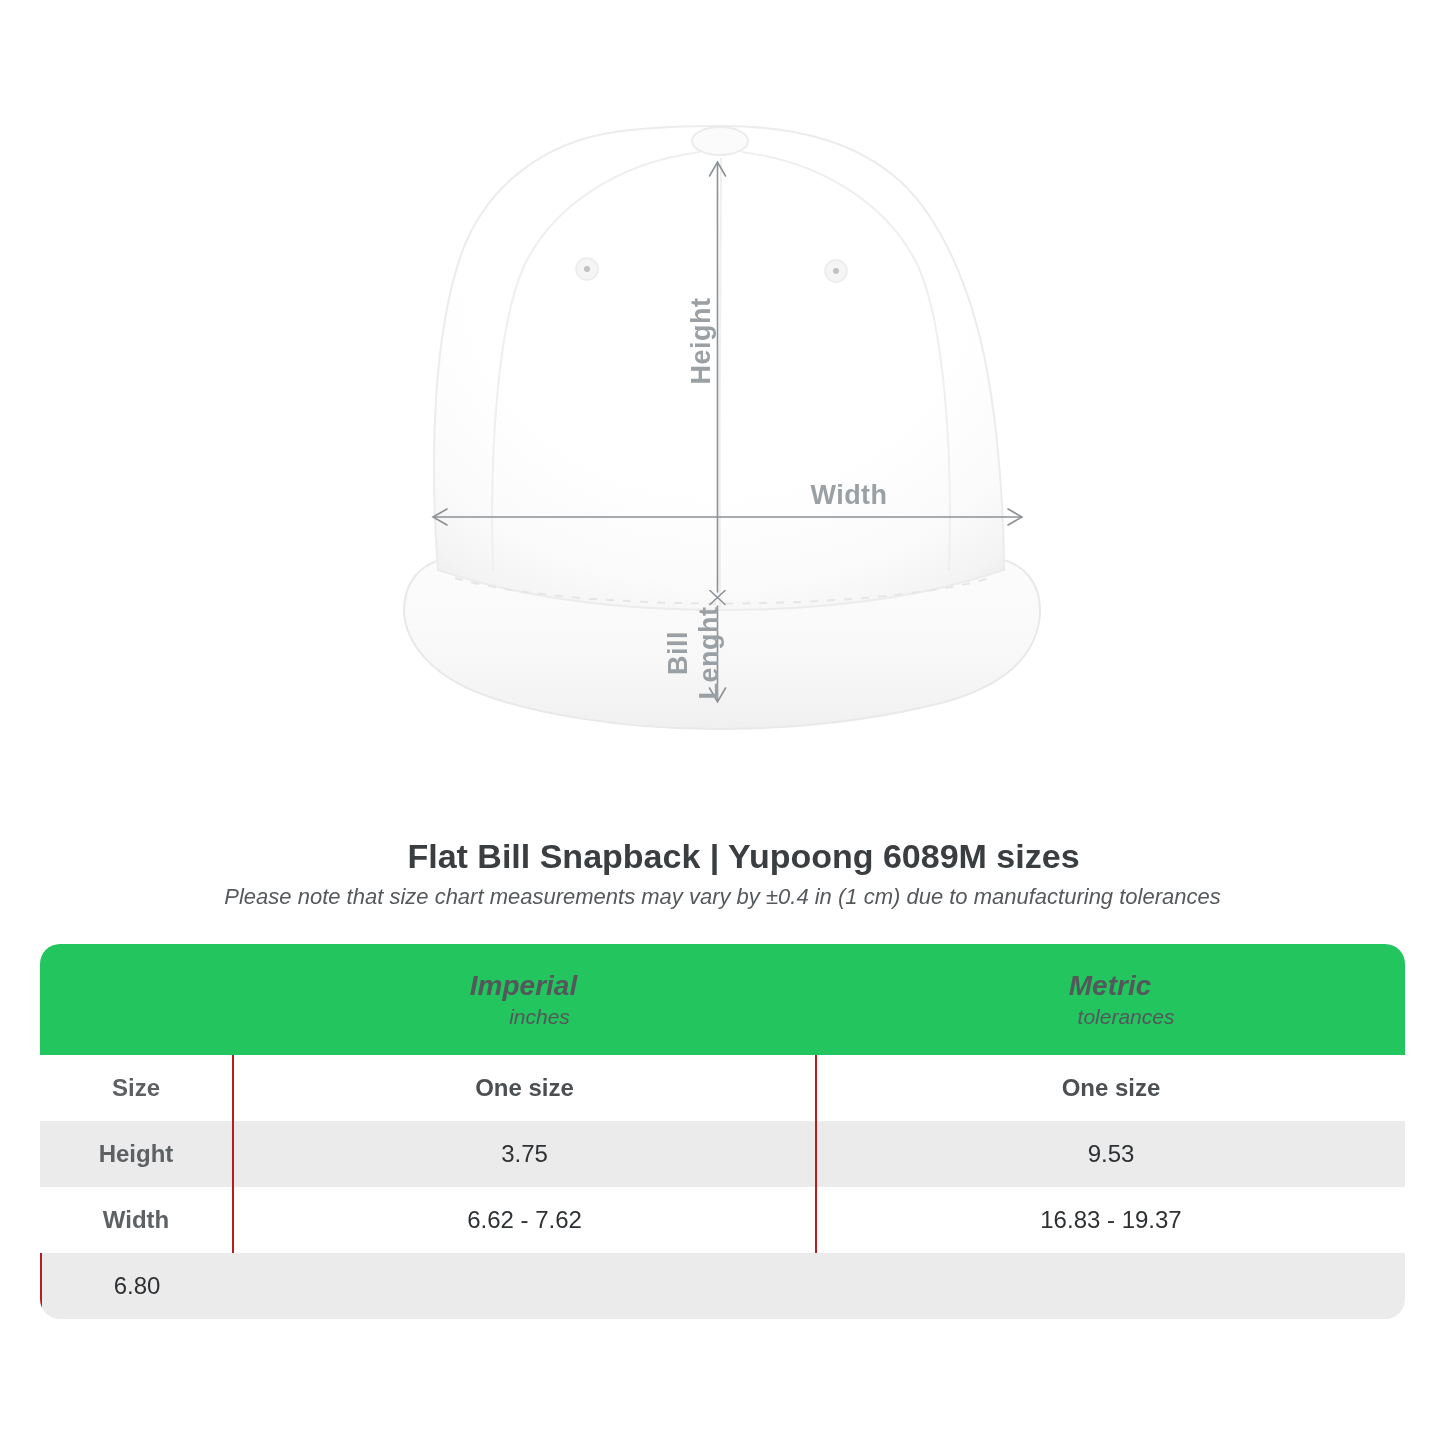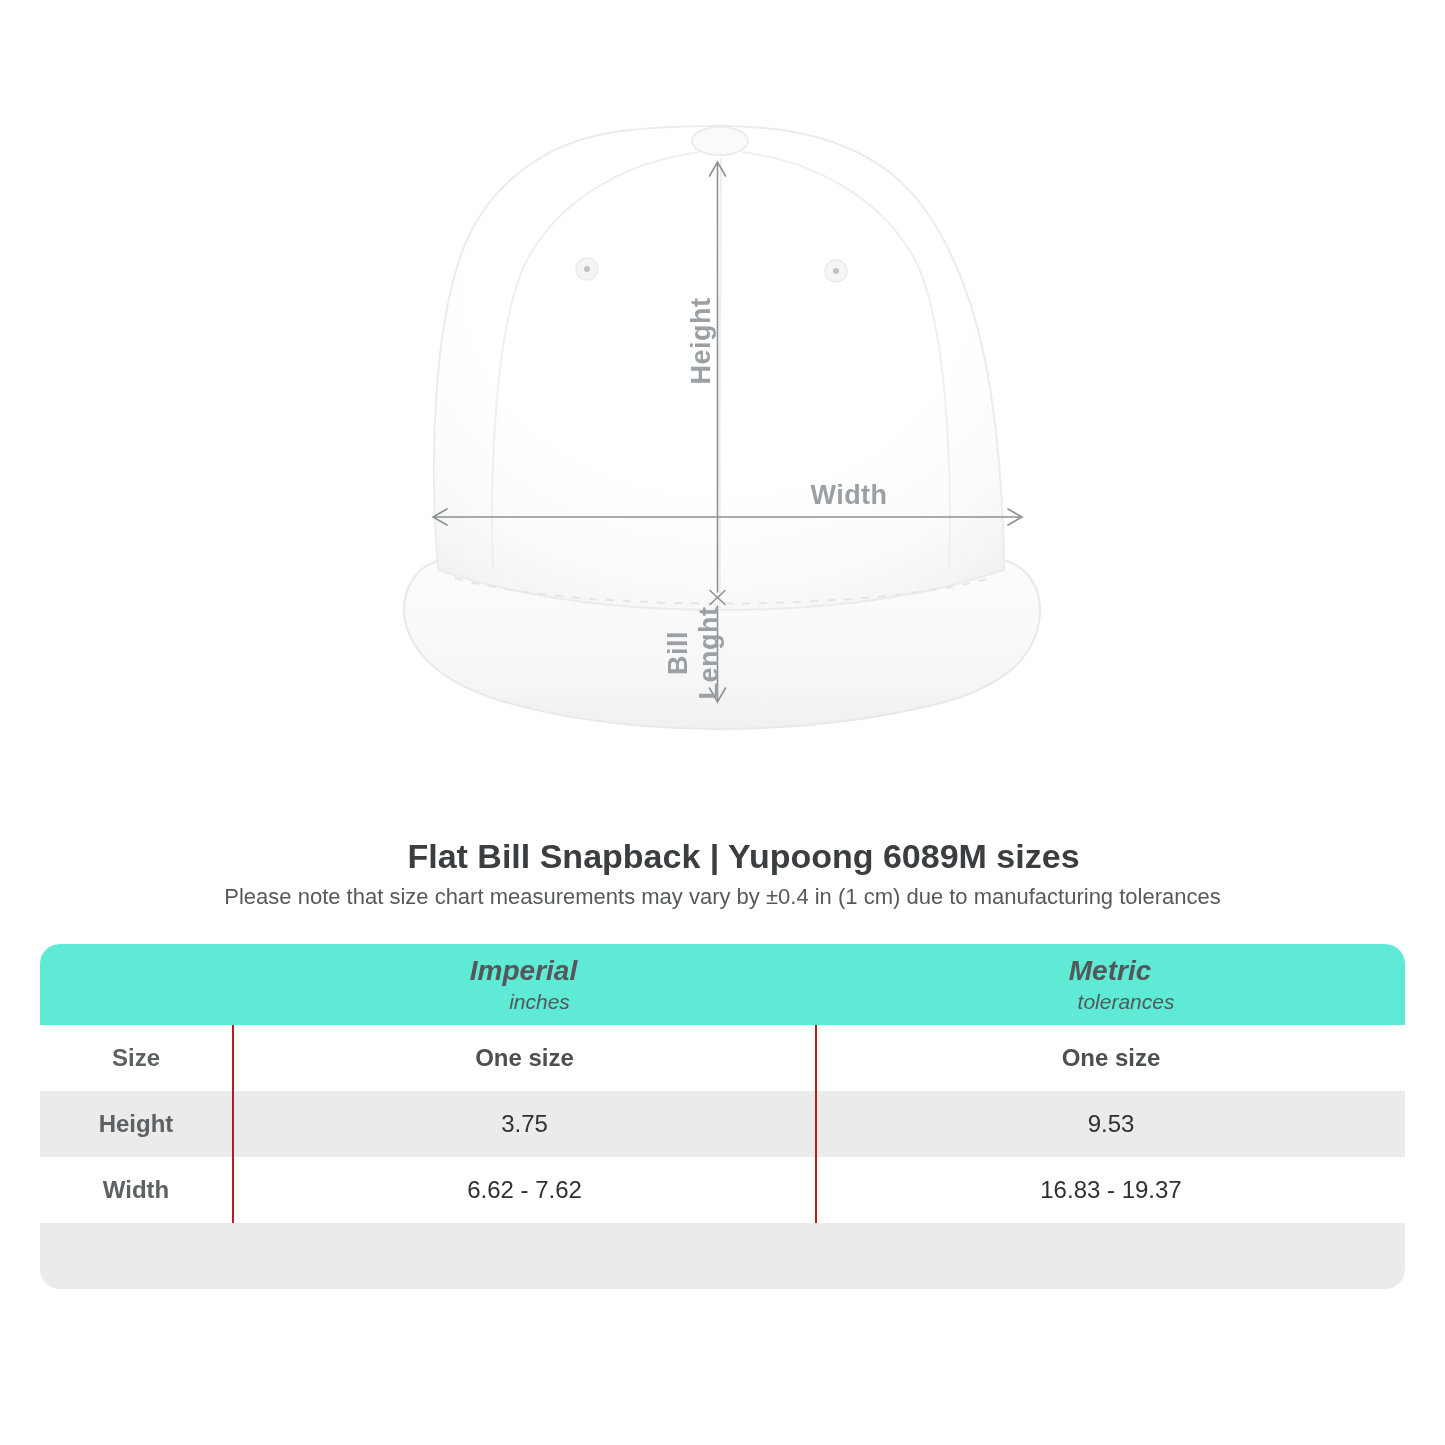--- a/index.html
+++ b/index.html
@@ -29,33 +29,33 @@
   .ann-bill span { display: block; }
 
   
   .title-block { padding-top: 26px; text-align: center; }
   .page-title {
     margin: 0; font-size: 34px; line-height: 40px;
     font-weight: bold; color: #3a3e40; padding-left: 42px;
   }
   .subtitle {
     margin: 8px 0 0; font-size: 22px; line-height: 26px;
-    color: #55595c;
+    font-style: italic; color: #55595c;
   }
 
   
   .size-table {
     margin: 34px 40px 0;
     width: 1365px;
     border-radius: 20px;
     overflow: hidden;
   }
   .table-header {
-    height: 81px;
-    background: #5eead4;
+    height: 111px;
+    background: #22c55e;
     display: grid;
     grid-template-columns: 192px 583px 590px;
     text-align: right;
   }
   .hdr {
     display: flex; flex-direction: column;
     align-items: center; justify-content: center;
     font-style: italic; color: #54585b;
   }
   .hdr .hdr-name { font-size: 28px; font-weight: bold; }
@@ -196,16 +196,17 @@
       <div class="cell value">9.53</div>
     </div>
 
     <div class="trow r2">
       <div class="cell rowlabel">Width</div>
       <div class="cell value">6.62 - 7.62</div>
       <div class="cell value">16.83 - 19.37</div>
     </div>
 
     <div class="trow band r3">
+      <div class="cell value">6.80</div>
     </div>
   </div>
 
 </div>
 
 </body></html>

